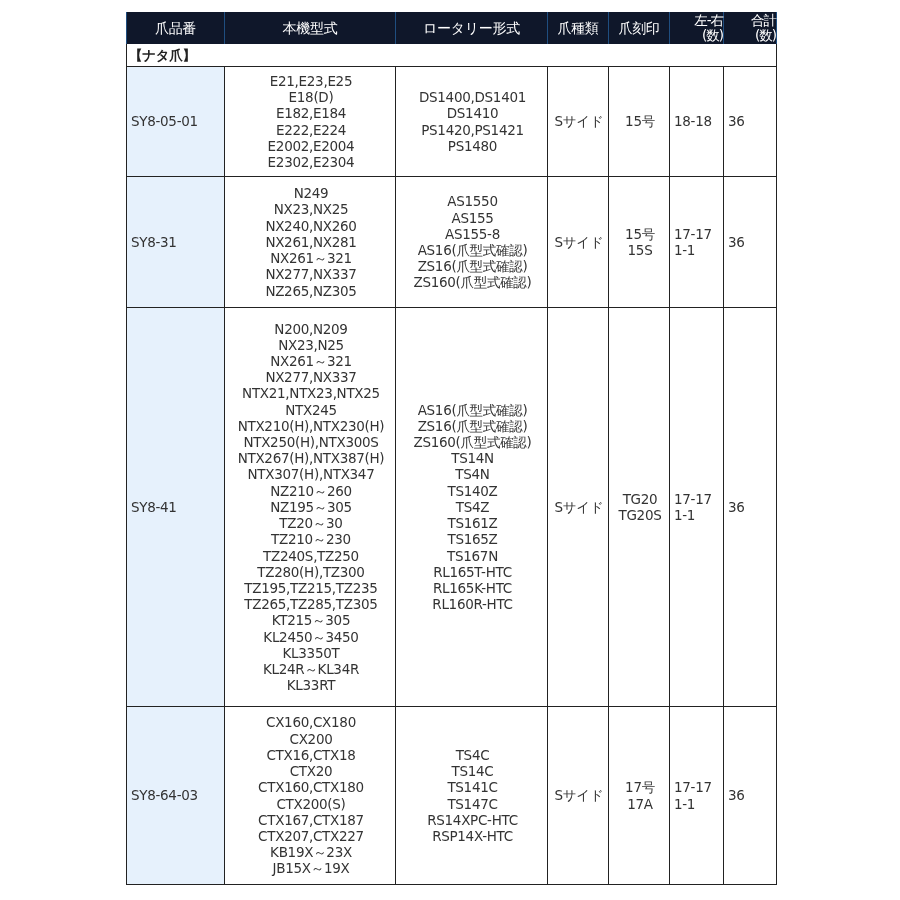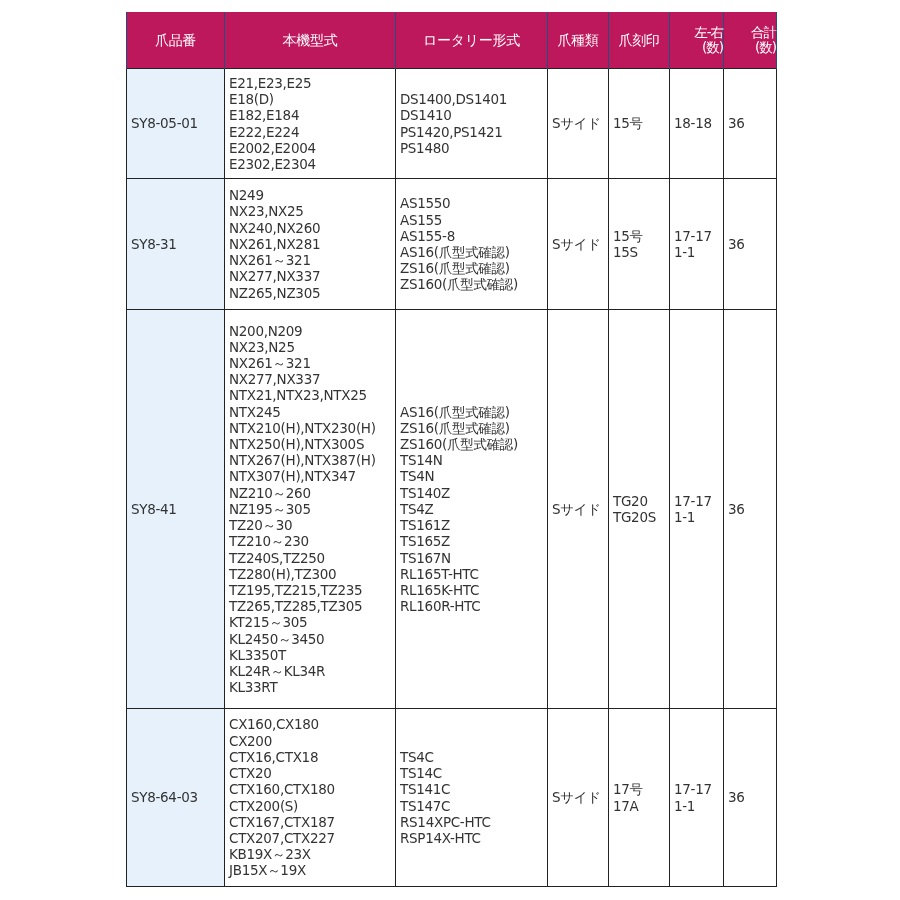--- a/index.html
+++ b/index.html
@@ -5,34 +5,34 @@
   html, body { margin: 0; padding: 0; background: #ffffff; }
   body { width: 900px; height: 900px; position: relative; overflow: hidden;
          font-family: "DejaVu Sans", "Liberation Sans", sans-serif; }
   table.spec {
     position: absolute; left: 126px; top: 12px;
     width: 650px; border-collapse: collapse; table-layout: fixed;
     font-size: 13.5px; line-height: 16.2px; color: #333;
     letter-spacing: -0.3px;
   }
   table.spec th {
-    background: #be185d; color: #fff; font-weight: normal;
-    height: 56px; padding: 0; text-align: center; font-size: 14px;
+    background: #0f172a; color: #fff; font-weight: normal;
+    height: 32px; padding: 0; text-align: center; font-size: 14px;
     border-left: 1px solid #1f4e80; border-right: 1px solid #1f4e80;
     line-height: 15px;
   }
   table.spec th.two { font-size: 13.5px; letter-spacing: -1px; text-align: right; }
   table.spec td {
     border: 1px solid #222; vertical-align: middle; padding: 0 2px 0 4px;
     white-space: nowrap; overflow: hidden;
   }
   table.spec td.section { height: 22px; font-weight: bold; color: #222; padding-left: 2px; border-top: none; }
   td.code { background: #e6f1fc; padding-left: 3px; margin-top: 10px; }
   td.center { text-align: left; padding: 0; }
-  td.left { text-align: left; }
+  td.left { text-align: center; }
   .lines span { display: block; }
   .last-col { border-left: 1px solid #777 !important; }
 </style>
 </head>
 <body>
 
 <table class="spec">
   <colgroup>
     <col style="width:98px">
       <col style="width:171px">
@@ -53,20 +53,23 @@
         <span style="display:block">左-右</span>
         <span style="display:block">(数)</span>
       </th>
       <th class="two">
         <span style="display:block">合計</span>
         <span style="display:block">(数)</span>
       </th>
     </tr>
   </thead>
   <tbody id="tbody">
+    <tr>
+      <td class="section" colspan="7">【ナタ爪】</td>
+    </tr>
   <tr style="height: 110px;">
         <td class="code">SY8-05-01</td>
         <td class="left lines">
           <span>E21,E23,E25</span>
           <span>E18(D)</span>
           <span>E182,E184</span>
           <span>E222,E224</span>
           <span>E2002,E2004</span>
           <span>E2302,E2304</span>
         </td>

